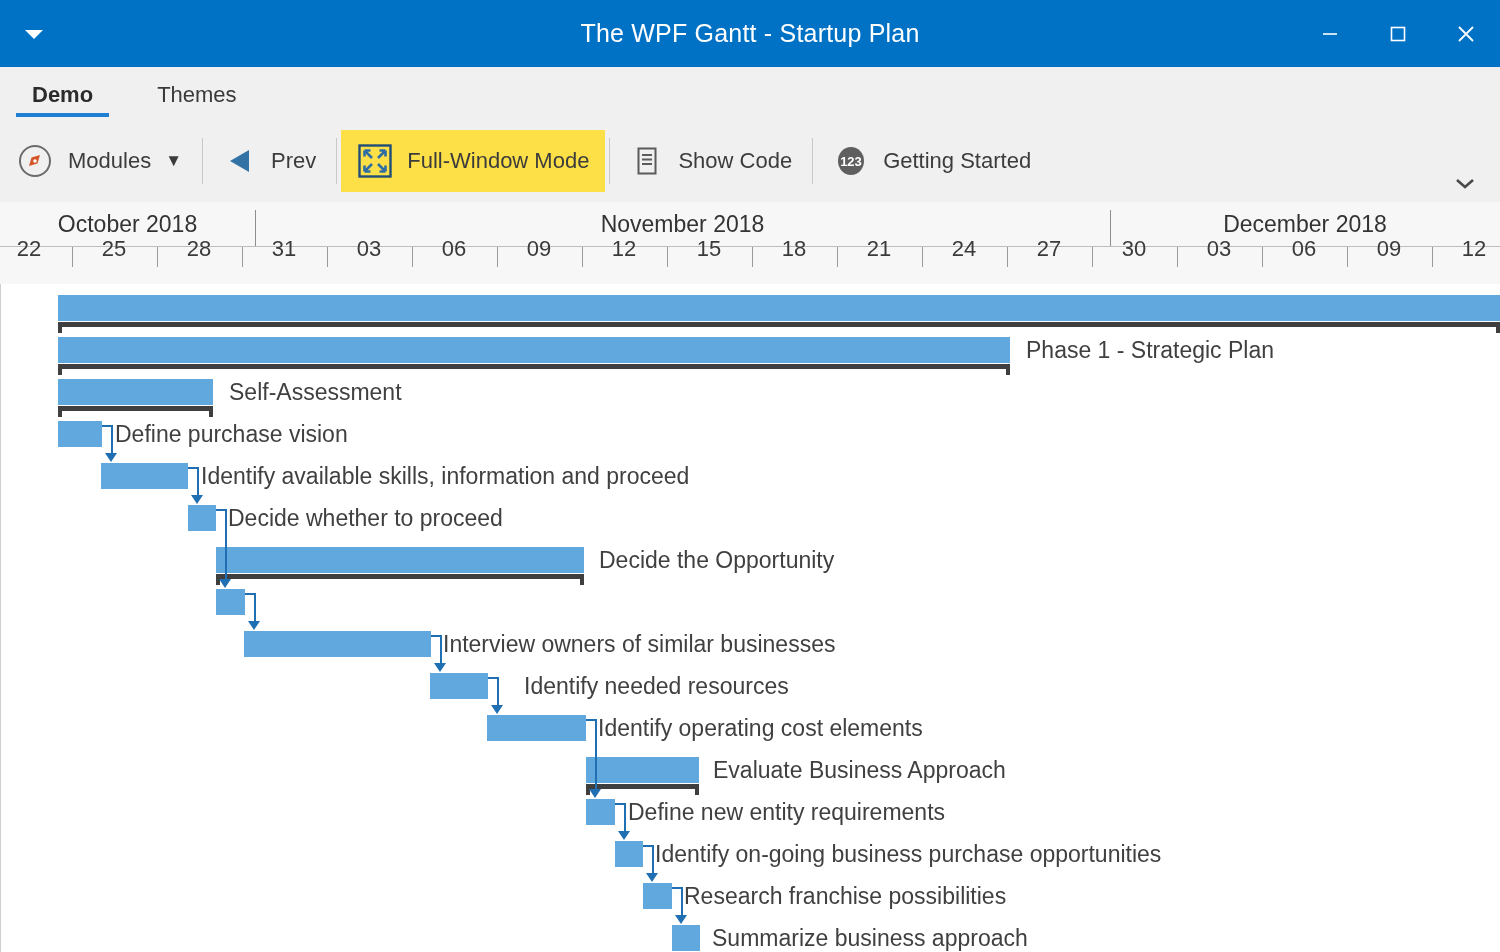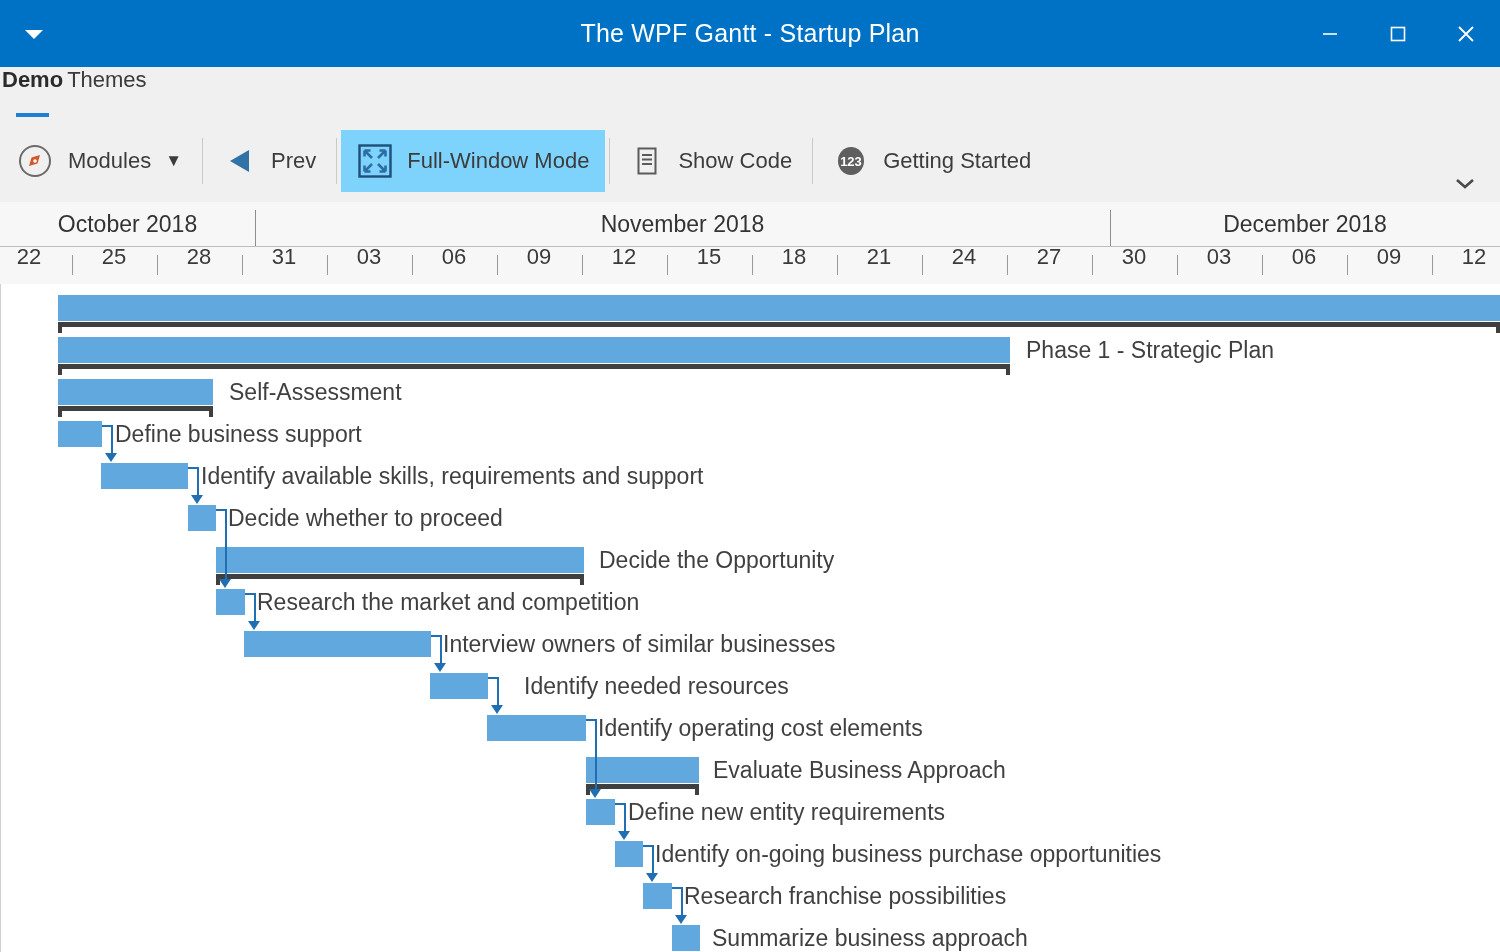--- a/index.html
+++ b/index.html
@@ -33,50 +33,50 @@
     cursor:pointer;
   }
 
   
   .ribbon{
     position:absolute;left:0;top:67px;width:1500px;height:135px;
     background:#f0f0f0;border-bottom:1px solid #d0d0d0;
   }
   .tabstrip{position:absolute;left:0;top:0;height:55px;width:100%;display:flex;align-items:center;}
   .tab{
-    position:relative;height:55px;display:flex;
-    padding:0 2px;font-size:22px;color:#3a3a3a;cursor:pointer;
+    position:relative;height:55px;display:flex;align-items:center;
+    padding:0 32px;font-size:22px;color:#3a3a3a;cursor:pointer;
   }
   .tab.active{font-weight:bold;color:#2b2b2b;}
   .tab.active .tab-underline{
     position:absolute;left:16px;right:16px;bottom:5px;height:4px;background:#1f7fd0;
   }
 
   .toolbar{position:absolute;left:0;top:55px;height:78px;width:100%;display:flex;align-items:center;}
   .tb-item{
     display:flex;align-items:center;height:62px;padding:0 16px;cursor:pointer;
     color:#3c3c3c;font-size:22px;white-space:nowrap;
   }
-  .tb-item.selected{background:#7dd3fc;}
+  .tb-item.selected{background:#fde047;}
   .tb-ico{display:flex;align-items:center;justify-content:center;margin-right:14px;}
   .tb-sep{width:1px;height:46px;background:#c9c9c9;margin:0 4px;}
   .tb-overflow{
     position:absolute;right:18px;bottom:6px;width:34px;height:26px;
     display:flex;align-items:center;justify-content:center;cursor:pointer;
   }
   .caret-dn{font-size:17px;color:#3c3c3c;margin-left:14px;}
 
   
   .timescale{
     position:absolute;left:0;top:202px;width:1500px;height:82px;
     background:#f7f7f7;
     border-bottom:4px solid #84cc16;
   }
   .ts-row-months{position:absolute;left:0;top:0;width:100%;height:44px;border-bottom:1px solid #bdbdbd;}
-  .ts-row-days{position:absolute;left:0;top:36px;width:100%;height:37px;}
+  .ts-row-days{position:absolute;left:0;top:28px;width:100%;height:37px;}
   .ts-month{
     position:absolute;top:0;height:44px;display:flex;align-items:center;justify-content:center;
     font-size:23px;color:#333;
   }
   .ts-mtick{position:absolute;top:8px;width:1px;height:36px;background:#8e8e8e;}
   .ts-day{
     position:absolute;top:0;height:37px;display:flex;align-items:center;justify-content:center;
     font-size:22px;color:#3a3a3a;
   }
   .ts-dtick{position:absolute;top:17px;width:1px;height:20px;background:#9a9a9a;}
@@ -291,34 +291,33 @@
       </div>
       <div class="blabel" style="left: 1026px; top: 53px;">Phase 1 - Strategic Plan</div>
       <div class="bar" title="Self-Assessment" style="left: 58px; top: 95px; width: 155px; background: rgb(96, 168, 222);"></div>
       <div class="summary-bracket" style="left: 58px; top: 122px; width: 155px;">
         <span class="sb-top"></span>
         <span class="sb-l"></span>
         <span class="sb-r"></span>
       </div>
       <div class="blabel" style="left: 229px; top: 95px;">Self-Assessment</div>
       <div class="bar" title="Define business vision" style="left: 58px; top: 137px; width: 44px; background: rgb(96, 168, 222);"></div>
-      <div class="blabel" style="left: 115px; top: 137px;">Define business support</div>
+      <div class="blabel" style="left: 115px; top: 137px;">Define purchase vision</div>
       <div class="bar" title="Identify available skills, information and support" style="left: 101px; top: 179px; width: 87px; background: rgb(96, 168, 222);"></div>
-      <div class="blabel" style="left: 201px; top: 179px;">Identify available skills, requirements and support</div>
+      <div class="blabel" style="left: 201px; top: 179px;">Identify available skills, information and proceed</div>
       <div class="bar" title="Decide whether to proceed" style="left: 188px; top: 221px; width: 28px; background: rgb(96, 168, 222);"></div>
       <div class="blabel" style="left: 228px; top: 221px;">Decide whether to proceed</div>
       <div class="bar" title="Define the Opportunity" style="left: 216px; top: 263px; width: 368px; background: rgb(96, 168, 222);"></div>
       <div class="summary-bracket" style="left: 216px; top: 290px; width: 368px;">
         <span class="sb-top"></span>
         <span class="sb-l"></span>
         <span class="sb-r"></span>
       </div>
       <div class="blabel" style="left: 599px; top: 263px;">Decide the Opportunity</div>
       <div class="bar" title="Research the market and competition" style="left: 216px; top: 305px; width: 29px; background: rgb(96, 168, 222);"></div>
-      <div class="blabel" style="left: 257px; top: 305px;">Research the market and competition</div>
       <div class="bar" title="Interview owners of similar businesses" style="left: 244px; top: 347px; width: 187px; background: rgb(96, 168, 222);"></div>
       <div class="blabel" style="left: 443px; top: 347px;">Interview owners of similar businesses</div>
       <div class="bar" title="Identify needed resources" style="left: 430px; top: 389px; width: 58px; background: rgb(96, 168, 222);"></div>
       <div class="blabel" style="left: 500px; top: 389px; margin-left: 24px;">Identify needed resources</div>
       <div class="bar" title="Identify operating cost elements" style="left: 487px; top: 431px; width: 99px; background: rgb(96, 168, 222);"></div>
       <div class="blabel" style="left: 598px; top: 431px;">Identify operating cost elements</div>
       <div class="bar" title="Evaluate Business Approach" style="left: 586px; top: 473px; width: 113px; background: rgb(96, 168, 222);"></div>
       <div class="summary-bracket" style="left: 586px; top: 500px; width: 113px;">
         <span class="sb-top"></span>
         <span class="sb-l"></span>

